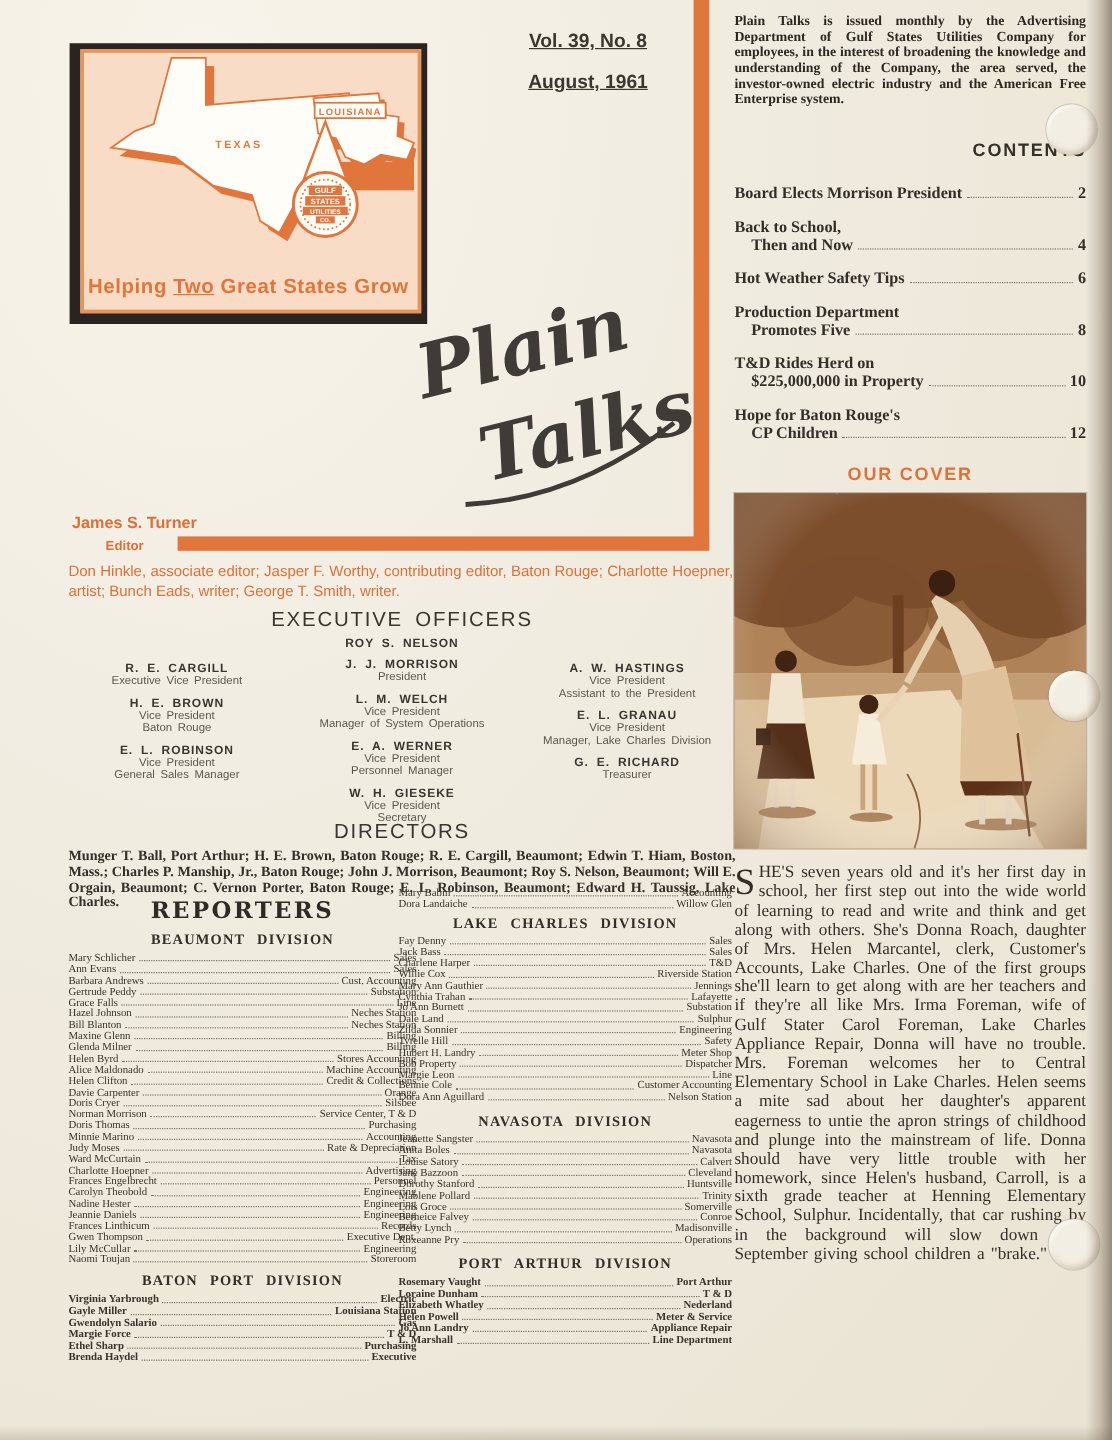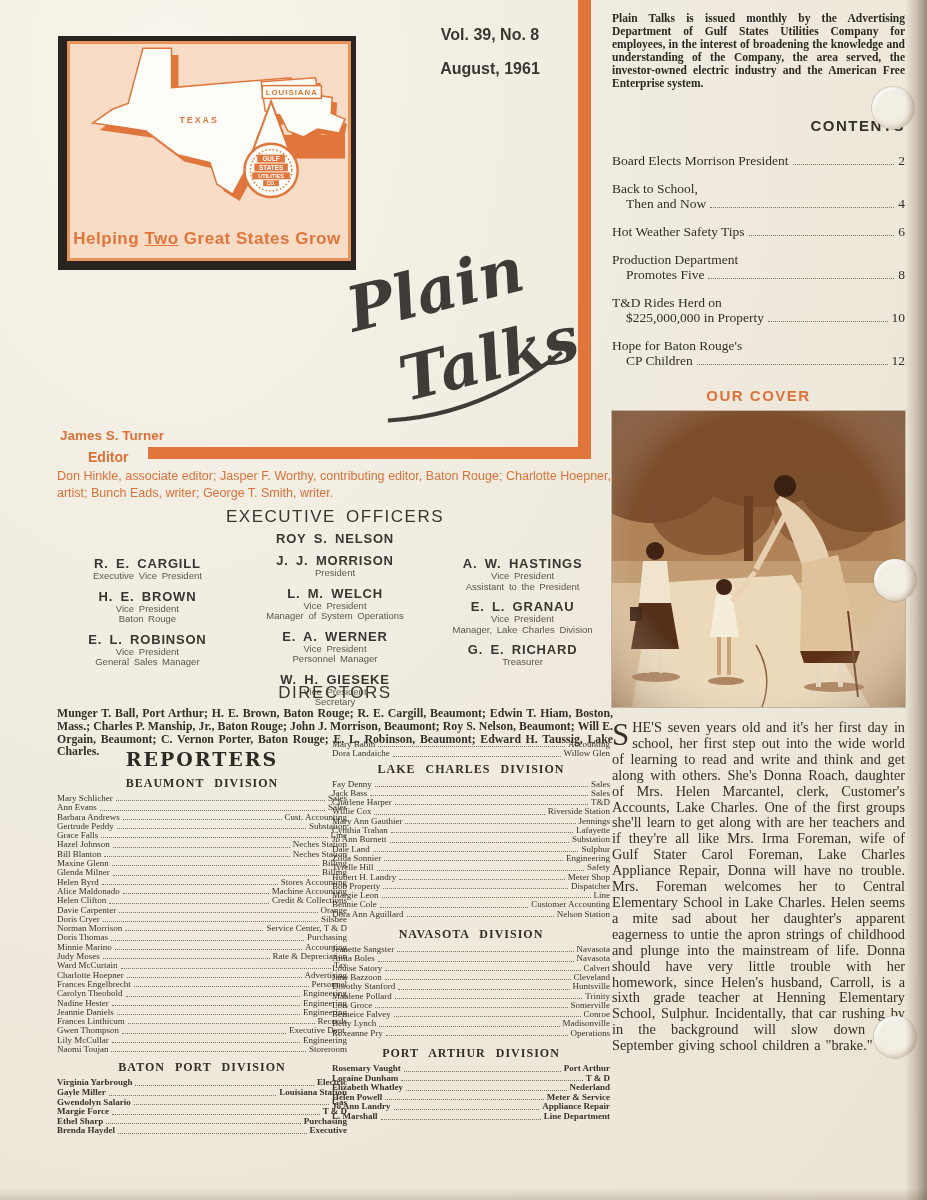--- a/index.html
+++ b/index.html
@@ -23,41 +23,41 @@
     border:solid #29241f;border-width:5px 5px 9px 9px;background:#f8dcc5;}
   .logo-inner{position:absolute;inset:0;border:3px solid #e8935c;box-sizing:border-box;}
   .map-svg{position:absolute;left:2px;top:2px;}
   .tagline{position:absolute;left:0;right:4px;bottom:12px;text-align:center;
     font-weight:bold;font-size:17px;color:#e0763c;letter-spacing:.5px;}
   .tagline .und{text-decoration:underline;}
 
   
   .vol-block{position:absolute;left:415px;top:26px;width:150px;text-align:center;
     font-weight:bold;font-size:16px;color:#3b3630;}
-  .vol-block div{margin-bottom:16px;}
+  .vol-block div{margin-bottom:16px;text-decoration:underline;}
 
   
   .bar-v{position:absolute;left:578px;top:0;width:13px;height:458px;background:#e0763c;}
   .bar-h{position:absolute;left:148px;top:447px;width:443px;height:12px;background:#e0763c;}
 
   
   .script-logo{position:absolute;left:328px;top:230px;}
 
   
   .editor{position:absolute;left:60px;top:428px;color:#dd7038;font-weight:bold;}
   .editor .ed-name{font-size:13.5px;}
-  .editor .ed-title{font-size:14px;margin:6px 0 0 28px;}
+  .editor .ed-title{font-size:11px;margin:6px 0 0 28px;}
   .credits{position:absolute;left:57px;top:468px;width:554px;margin:0;
     color:#dd7038;font-weight:normal;font-size:12.5px;line-height:17px;text-align:justify;}
 
   
   .officers{position:absolute;left:55px;top:507px;width:560px;text-align:center;}
   .sec-head{font-weight:normal;font-size:17px;letter-spacing:1.5px;color:#3a3530;word-spacing:4px;}
   .off{margin-bottom:7px;}
-  .off-n{font-weight:bold;font-size:13px;letter-spacing:.8px;color:#3a3530;word-spacing:3px;}
+  .off-n{font-weight:bold;font-size:10px;letter-spacing:.8px;color:#3a3530;word-spacing:3px;}
   .off-t{font-size:9.5px;line-height:10.5px;color:#5d564c;white-space:pre-line;word-spacing:2px;}
   .chairman{margin-top:4px;}
   .off-cols{display:flex;margin-top:2px;}
   .off-col{text-align:center;}
   .off-col.c1{width:33%;padding-top:3px;}
   .off-col.c2{width:34%;}
   .off-col.c3{width:33%;padding-top:3px;}
 
   
   .directors{position:absolute;left:57px;top:683px;width:556px;}
@@ -80,21 +80,21 @@
   .mt8{margin-top:8px;}
   .mt6{margin-top:6px;}
 
   
   .col-right{position:absolute;left:612px;top:12px;width:293px;}
   .about{margin:0;font-family:"Liberation Serif",serif;font-weight:bold;font-size:11.5px;
     line-height:13px;text-align:justify;color:#2c2822;}
   .contents-head{margin-top:27px;text-align:right;font-weight:bold;font-size:15px;
     letter-spacing:1.5px;color:#34302a;}
   .toc{margin-top:19px;font-family:"Liberation Serif",serif;font-size:13.5px;color:#332e27;}
-  .toc-line{display:flex;align-items:flex-start;line-height:15px;}
+  .toc-line{display:flex;align-items:flex-start;line-height:15px;font-weight:bold;}
   .toc-line .lead{flex:1;border-bottom:1.5px dotted #7b7261;margin:0 4px;align-self:flex-end;margin-bottom:3px;}
   .toc-line .tp{white-space:nowrap;}
   .toc-line.ind{padding-left:14px;}
   .toc-line.mt{margin-top:13px;}
   .cover-head{margin-top:19px;text-align:center;font-weight:bold;font-size:15px;
     letter-spacing:1.5px;color:#de7138;}
   .photo{margin-top:7px;width:293px;height:296px;background:#c6a07a;box-shadow:0 0 0 1px rgba(90,60,35,.3);}
   .cover-text{margin:13px 0 0 0;font-family:"Liberation Serif",serif;font-size:14.3px;
     line-height:15.9px;text-align:justify;color:#332e27;word-spacing:1.5px;}
   .dropcap{float:left;font-size:31px;line-height:26px;padding:2px 3px 0 0;}

